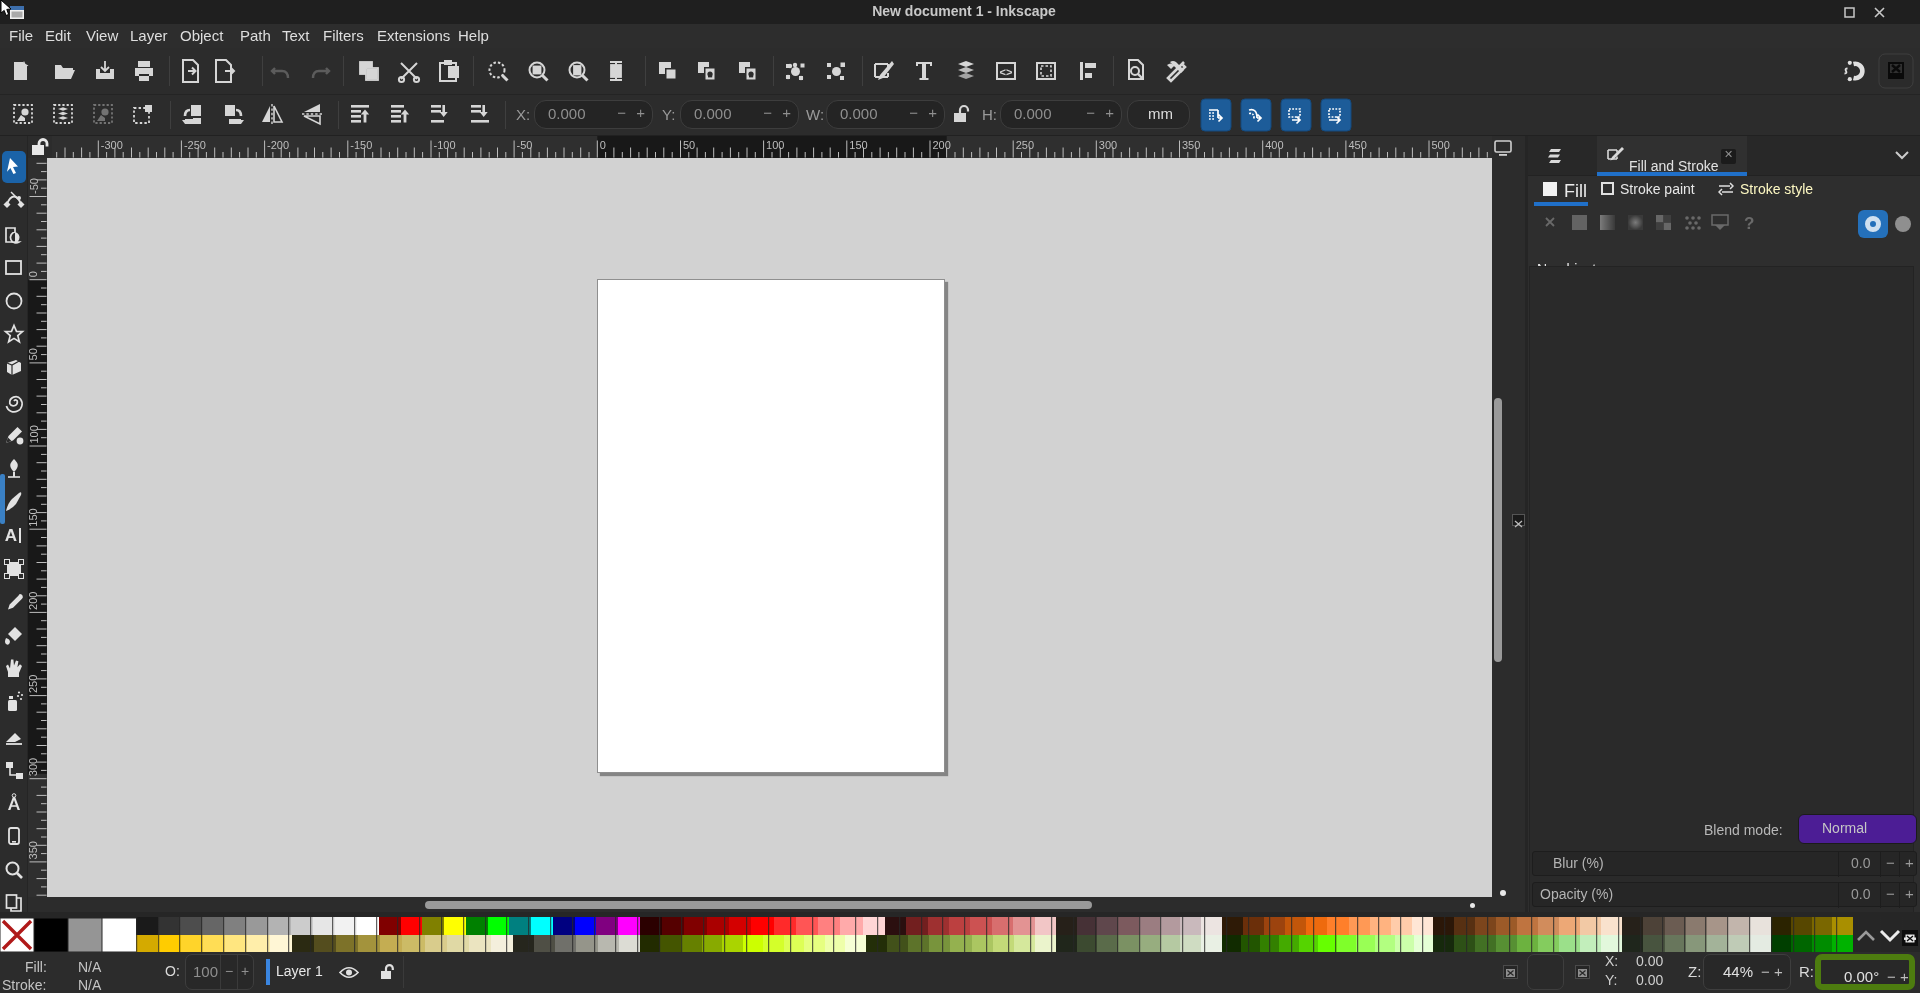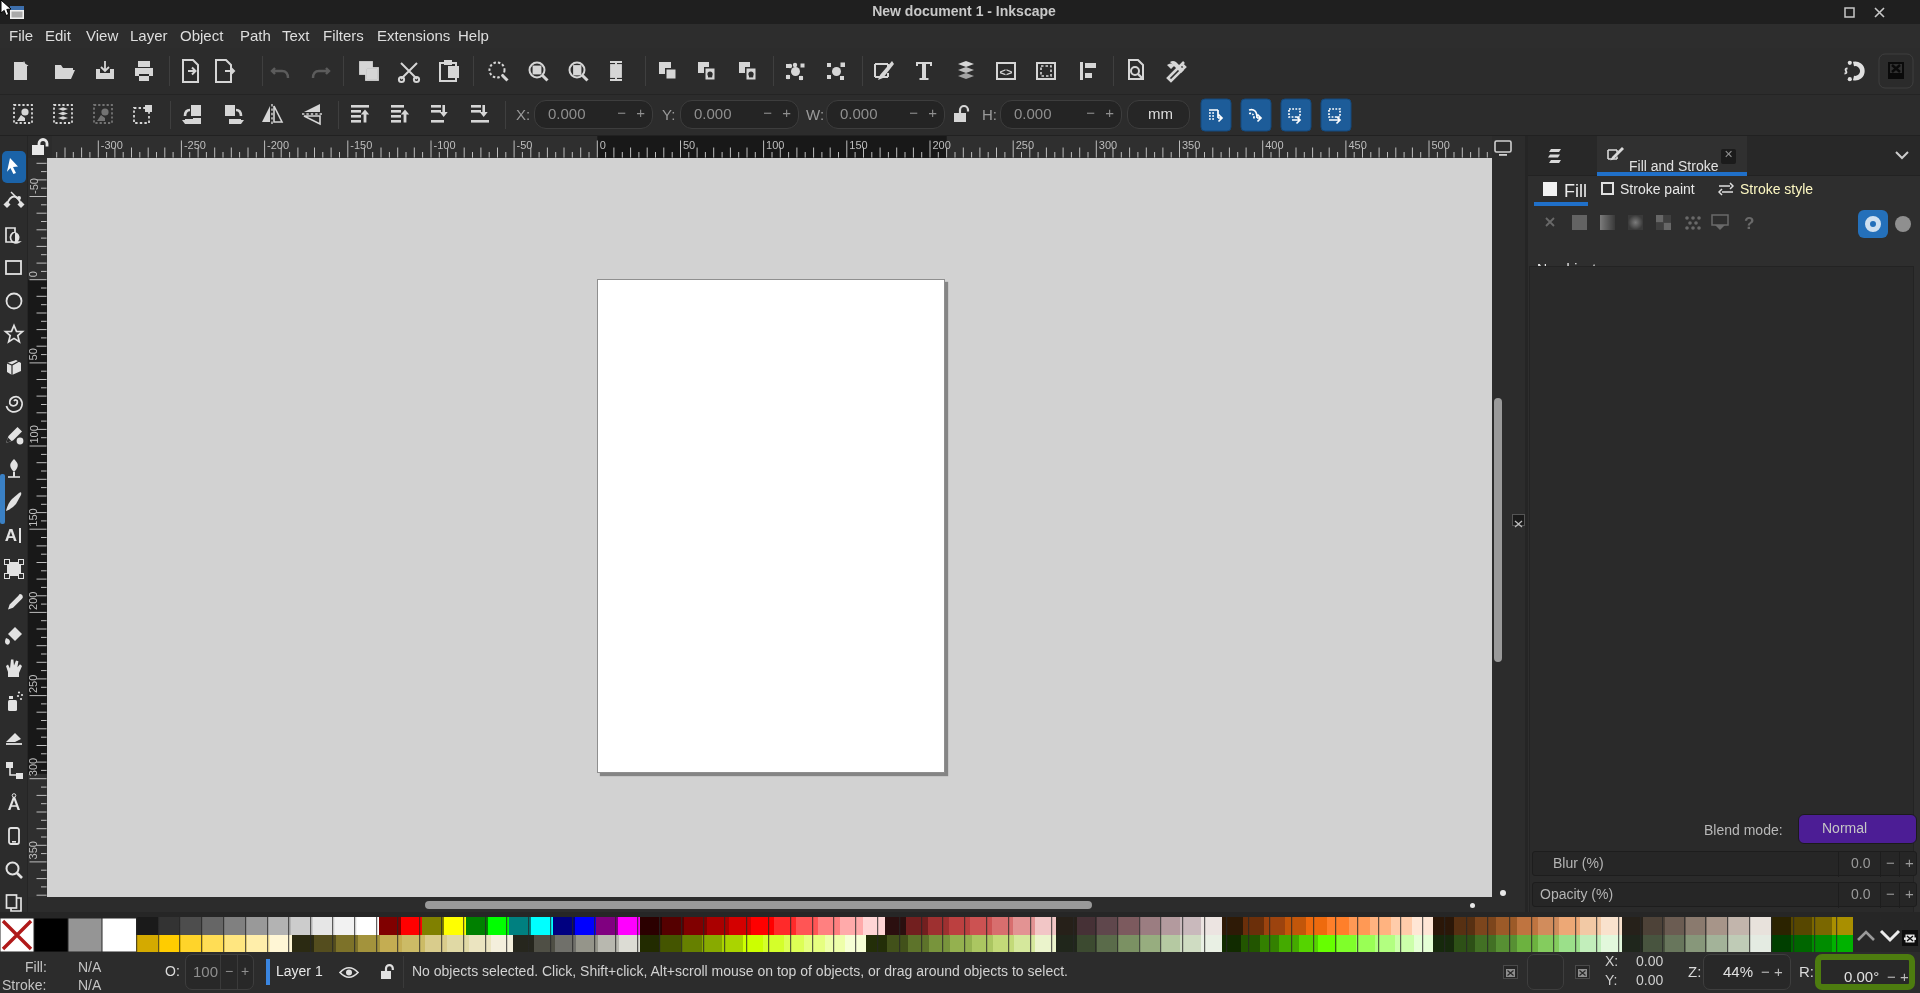--- a/index.html
+++ b/index.html
@@ -1021,21 +1021,20 @@
     <span class="abs" style="left:276px;top:11px;color:#e8e8e8">Layer 1</span>
     <svg class="abs" style="left:339px;top:13px" width="20" height="15" viewBox="0 0 20 15">
         <path d="M1,7.5 Q10,-2 19,7.5 Q10,17 1,7.5 z" fill="none" stroke="#e0e0e0" stroke-width="1.7"></path>
         <circle cx="10" cy="7.5" r="3" fill="#e0e0e0"></circle>
       </svg>
     <svg class="abs" style="left:378px;top:11px" width="18" height="18" viewBox="0 0 18 18">
         <rect x="3" y="8" width="10" height="8" fill="#e0e0e0"></rect>
         <path d="M8,8 v-2.5 a3.4,3.4 0 0,1 6.8,0 v1.5" fill="none" stroke="#e0e0e0" stroke-width="2.2"></path>
       </svg>
     <div class="abs" style="left:403px;top:4px;width:1px;height:32px;background:#3a3a3a"></div>
-    <span class="abs" style="left:412px;top:11px;color:#d2d2d2">No objects selected. Click, Shift+click, Alt+scroll mouse on top of objects, or drag around objects to select.</span>
     <div class="abs" style="left:1503px;top:13px;width:15px;height:14px;background:#262626;border:1px solid #4a4a4a"><svg width="13" height="12" viewBox="0 0 13 12">
           <rect x="2" y="2" width="9" height="8" fill="#8f8f8f"></rect>
           <path d="M3.5,3.5 l6,5 m0,-5 l-6,5" stroke="#262626" stroke-width="1.2"></path>
         </svg></div>
     <div class="abs" style="left:1527px;top:2px;width:37px;height:36px;background:#2a2a2a;border:1px solid #3e3e3e;border-radius:7px"></div>
     <div class="abs" style="left:1575px;top:13px;width:15px;height:14px;background:#262626;border:1px solid #4a4a4a"><svg width="13" height="12" viewBox="0 0 13 12">
           <rect x="2" y="2" width="9" height="8" fill="#8f8f8f"></rect>
           <path d="M3.5,3.5 l6,5 m0,-5 l-6,5" stroke="#262626" stroke-width="1.2"></path>
         </svg></div>
     <span class="abs" style="left:1605px;top:1px;color:#cfcfcf">X:</span>

